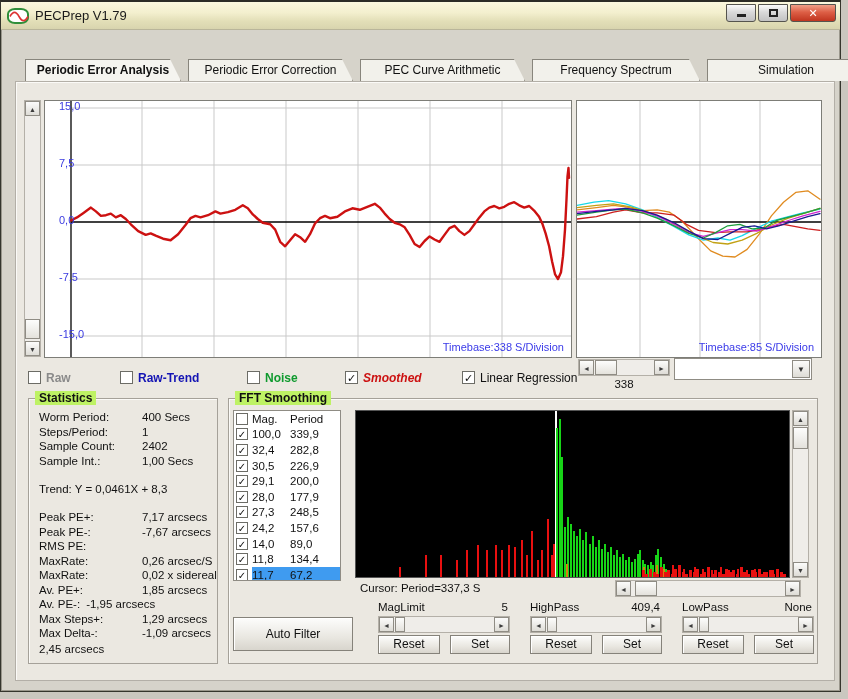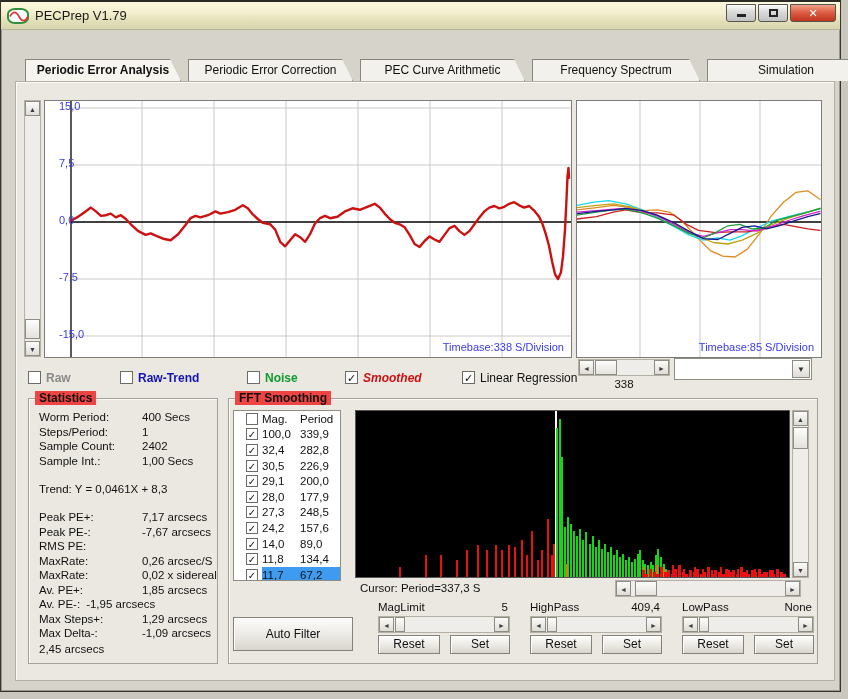--- a/index.html
+++ b/index.html
@@ -42,21 +42,21 @@
   .sb-btn { position:absolute; background:linear-gradient(180deg,#fcfcfb,#dedcd6); border:1px solid #8f8c84; color:#3c3c3c; font-size:7px; text-align:center; }
   .sb-thumb { position:absolute; background:linear-gradient(180deg,#fdfdfc,#e4e2dc); border:1px solid #8f8c84; }
 
   
   .cbrow-item { position:absolute; display:flex; align-items:center; gap:5px; height:15px; }
   .cb { width:13px; height:13px; background:#fff; border:1px solid #6c6c66; font-size:11px; line-height:12px; text-align:center; font-weight:bold; color:#111; flex:0 0 13px; }
   .cb-label { font-size:12px; }
 
   
   .groupbox { position:absolute; border:1px solid #a5a199; box-shadow:inset 1px 1px 0 #fbfaf7; }
-  .groupbox-title { position:absolute; top:-8px; left:6px; background:#ef4444; padding:0 4px; font-weight:bold; font-size:12px; }
+  .groupbox-title { position:absolute; top:-8px; left:6px; background:#bef264; padding:0 4px; font-weight:bold; font-size:12px; }
 
   
   .stat-row { position:absolute; left:10px; width:176px; display:flex; font-size:11.5px; }
   .stat-label { flex:0 0 103px; }
   .stat-row.inline .stat-label { flex:0 0 auto; margin-right:6px; }
   .stat-value { white-space:nowrap; }
 
   
   #fftlist { position:absolute; background:#fff; border:1px solid #8f8c84; overflow:hidden; }
   .fft-row { display:flex; align-items:center; height:15.6px; padding-left:2px; font-size:11.5px; }
@@ -243,21 +243,21 @@
           <span class="stat-label">Max Delta-:</span>
           <span class="stat-value">-1,09 arcsecs</span>
         </div>
       </div>
   </div>
 
   <div class="groupbox" style="left:228px; top:398px; width:590px; height:266px;">
     <div class="groupbox-title">FFT Smoothing</div>
   </div>
 
-  <div id="fftlist" style="left:233px; top:410px; width:108px; height:171px;padding-left:10px;">
+  <div id="fftlist" style="left:233px; top:410px; width:108px; height:171px;">
       <div class="fft-row">
         <span class="cb"></span>
         <span class="fft-mag">Mag.</span>
         <span class="fft-period">Period</span>
       </div>
       <div class="fft-row">
         <span class="cb">✓</span>
         <span class="rowtext">
           <span class="fft-mag">100,0</span>
           <span class="fft-period">339,9</span>

